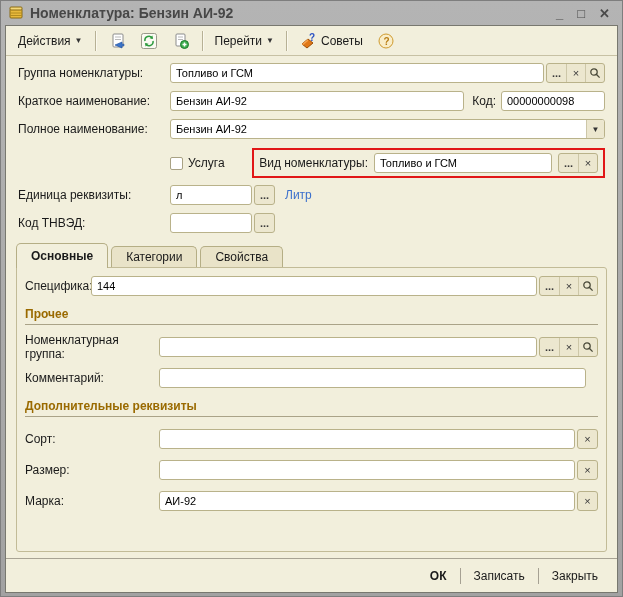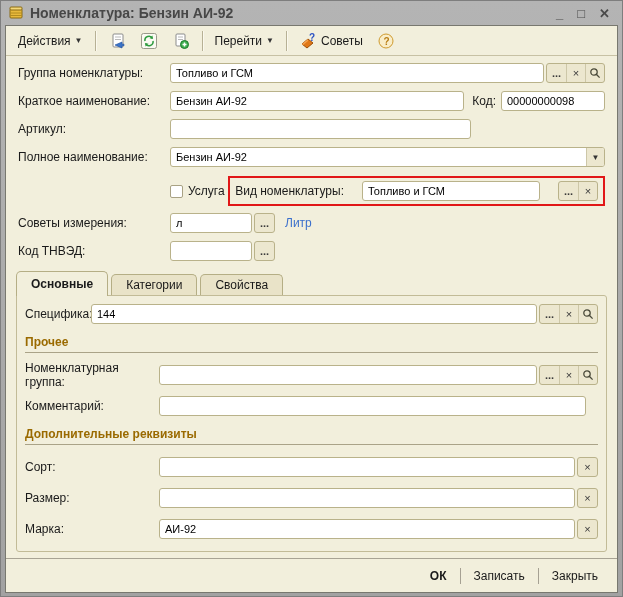--- a/index.html
+++ b/index.html
@@ -78,21 +78,21 @@
     cursor: pointer;
   }
   .codebox { display: flex; align-items: center; margin-left: 8px; }
   .codebox .lbl2 { margin-right: 5px; }
   .checkbox { display: flex; align-items: center; gap: 5px; cursor: pointer; }
   .cbbox {
     width: 13px; height: 13px; background: #fff; border: 1px solid #a9a284; border-radius: 2px;
   }
   .redbox {
     margin-left: auto; display: flex; align-items: center;
-    border: 2px solid #e11717; padding: 3px 5px; gap: 18px;
+    border: 2px solid #e11717; padding: 3px 5px; gap: 6px;
   }
   .redbox .rlbl { white-space: nowrap; }
   .hint { color: #3a6fcc; margin-left: 10px; }
 
   
   .tabbar { display: flex; padding: 0 10px; margin-top: 2px; gap: 3px; }
   .tab {
     border: 1px solid #b5ae85; border-bottom: none; border-radius: 5px 5px 0 0;
     background: #e9e3c8; padding: 3px 14px 3px 14px; margin-top: 3px; cursor: pointer;
     position: relative; color:#1a1a1a;
@@ -223,24 +223,20 @@
 
       <div class="row">
         <span class="lbl">Краткое наименование:</span>
         <input class="inp grow" value="Бензин АИ-92" style="">
         <span class="codebox">
           <span class="lbl2">Код:</span>
           <input class="inp" style="width: 104px;" value="00000000098">
         </span>
       </div>
 
-      <div class="row">
-        <span class="lbl">Артикул:</span>
-        <input class="inp" style="width: 301px;" value="">
-      </div>
 
       <div class="row">
         <span class="lbl">Полное наименование:</span>
         <span class="combo">
           <input class="inp" value="Бензин АИ-92" style="">
           <span class="drop">▼</span>
         </span>
       </div>
 
       <div class="row tall">
@@ -253,21 +249,21 @@
           <span class="rlbl">Вид номенклатуры:</span>
           <input class="inp" style="width: 178px;" value="Топливо и ГСМ">
           <span class="fbtns" style="margin-left:0">
             <button class="fb bold">...</button>
             <button class="fb">×</button>
           </span>
         </span>
       </div>
 
       <div class="row">
-        <span class="lbl">Советы измерения:</span>
+        <span class="lbl">Единица реквизиты:</span>
         <input class="inp" style="width: 82px;" value="л">
         <span class="fbtns">
           <button class="fb bold">...</button>
         </span>
         <span class="hint">Литр</span>
       </div>
 
       <div class="row">
         <span class="lbl">Код ТНВЭД:</span>
         <input class="inp" style="width: 82px;" value="">

